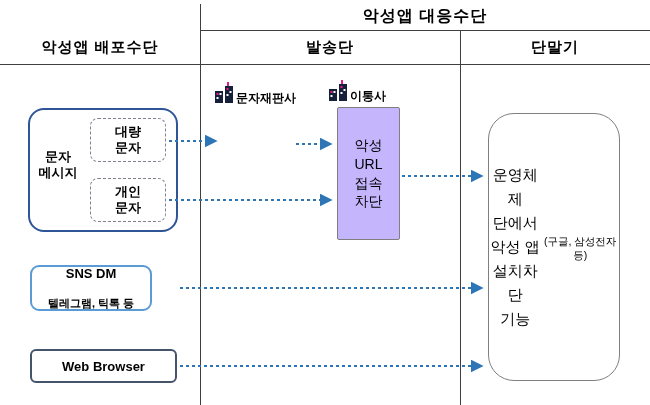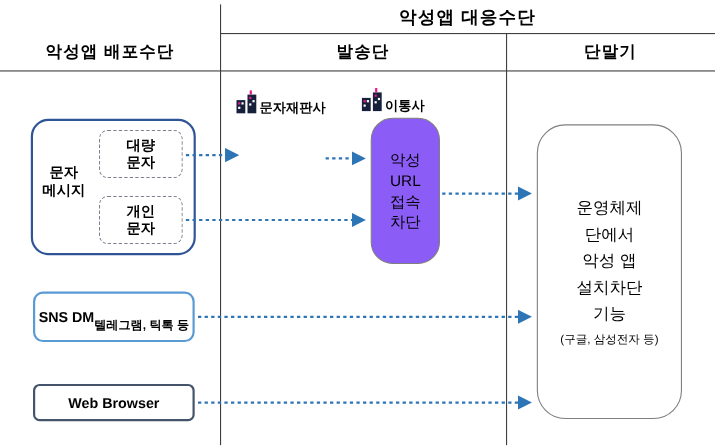--- a/index.html
+++ b/index.html
@@ -26,50 +26,50 @@
   .sms-group { position:absolute; left:28px; top:108px; width:150px; height:124px;
                border:2.5px solid #2f5597; border-radius:16px; background:#fff; }
   .sms-label { position:absolute; left:34px; top:149px; width:48px; text-align:center;
                font-size:13px; font-weight:bold; line-height:1.25; }
   .dashed-box { position:absolute; width:76px; height:44px; border:1.5px dashed #7f7f8f;
                 border-radius:8px; display:flex; align-items:center; justify-content:center;
                 text-align:center; font-size:13px; font-weight:bold; line-height:1.2; background:#fff; }
   .bulk-box { left:90px; top:118px; }
   .personal-box { left:90px; top:178px; }
 
-  .sns-box { position:absolute; left:30px; top:265px; width:147px; height:46px;
+  .sns-box { position:absolute; left:30px; top:265px; width:122px; height:46px;
              border:2px solid #5b9bd5; border-radius:9px; background:#fff;
-             display:flex; align-items:center; justify-content:center; }
+             display:flex; flex-direction:column; align-items:center; justify-content:center; }
   .sns-title { font-size:13px; font-weight:bold; }
   .sns-sub { font-size:11px; margin-top:15px;font-weight:bold; }
 
   .web-box { position:absolute; left:30px; top:349px; width:147px; height:34px;
              border:2px solid #44546a; border-radius:6px; background:#fff;
              display:flex; align-items:center; justify-content:center;
              font-size:13px; font-weight:bold; }
 
   
   .entity-label { position:absolute; display:flex; align-items:flex-end; gap:2px;
                   font-size:12px; font-weight:bold; }
   .reseller-label { left:214px; top:82px; }
   .carrier-label  { left:328px; top:80px; }
 
   .xray-box { position:absolute; left:222px; top:123px; width:72px; height:42px;
               border:1.5px solid #7f7f7f; border-radius:4px; background:#fff;
               display:flex; align-items:center; justify-content:center; font-size:15px; }
 
   .url-box { position:absolute; left:337px; top:107px; width:63px; height:133px;
-             border:1.5px solid #7f7f7f; border-radius:20px; background:#8b5cf6;
+             border:1.5px solid #7f7f7f; border-radius:2px; background:#c4b5fd;
              display:flex; align-items:center; justify-content:center; text-align:center;
              font-size:14px; line-height:1.35; }
 
   
   .device-box { position:absolute; left:488px; top:113px; width:132px; height:268px;
                 border:1.5px solid #7f7f7f; border-radius:26px; background:#fff;
-                display:flex; flex-direction:column; align-items:center; justify-content:center;
+                display:flex; flex-direction:row; align-items:center; justify-content:center;
                 text-align:center; }
   .device-main { font-size:15px; line-height:1.6; }
   .device-note { font-size:10.5px; margin-top:4px; }
 
   .arrows { position:absolute; left:0; top:0; width:650px; height:405px; pointer-events:none; }
 </style>
 </head>
 <body>
 
 <div class="canvas">

